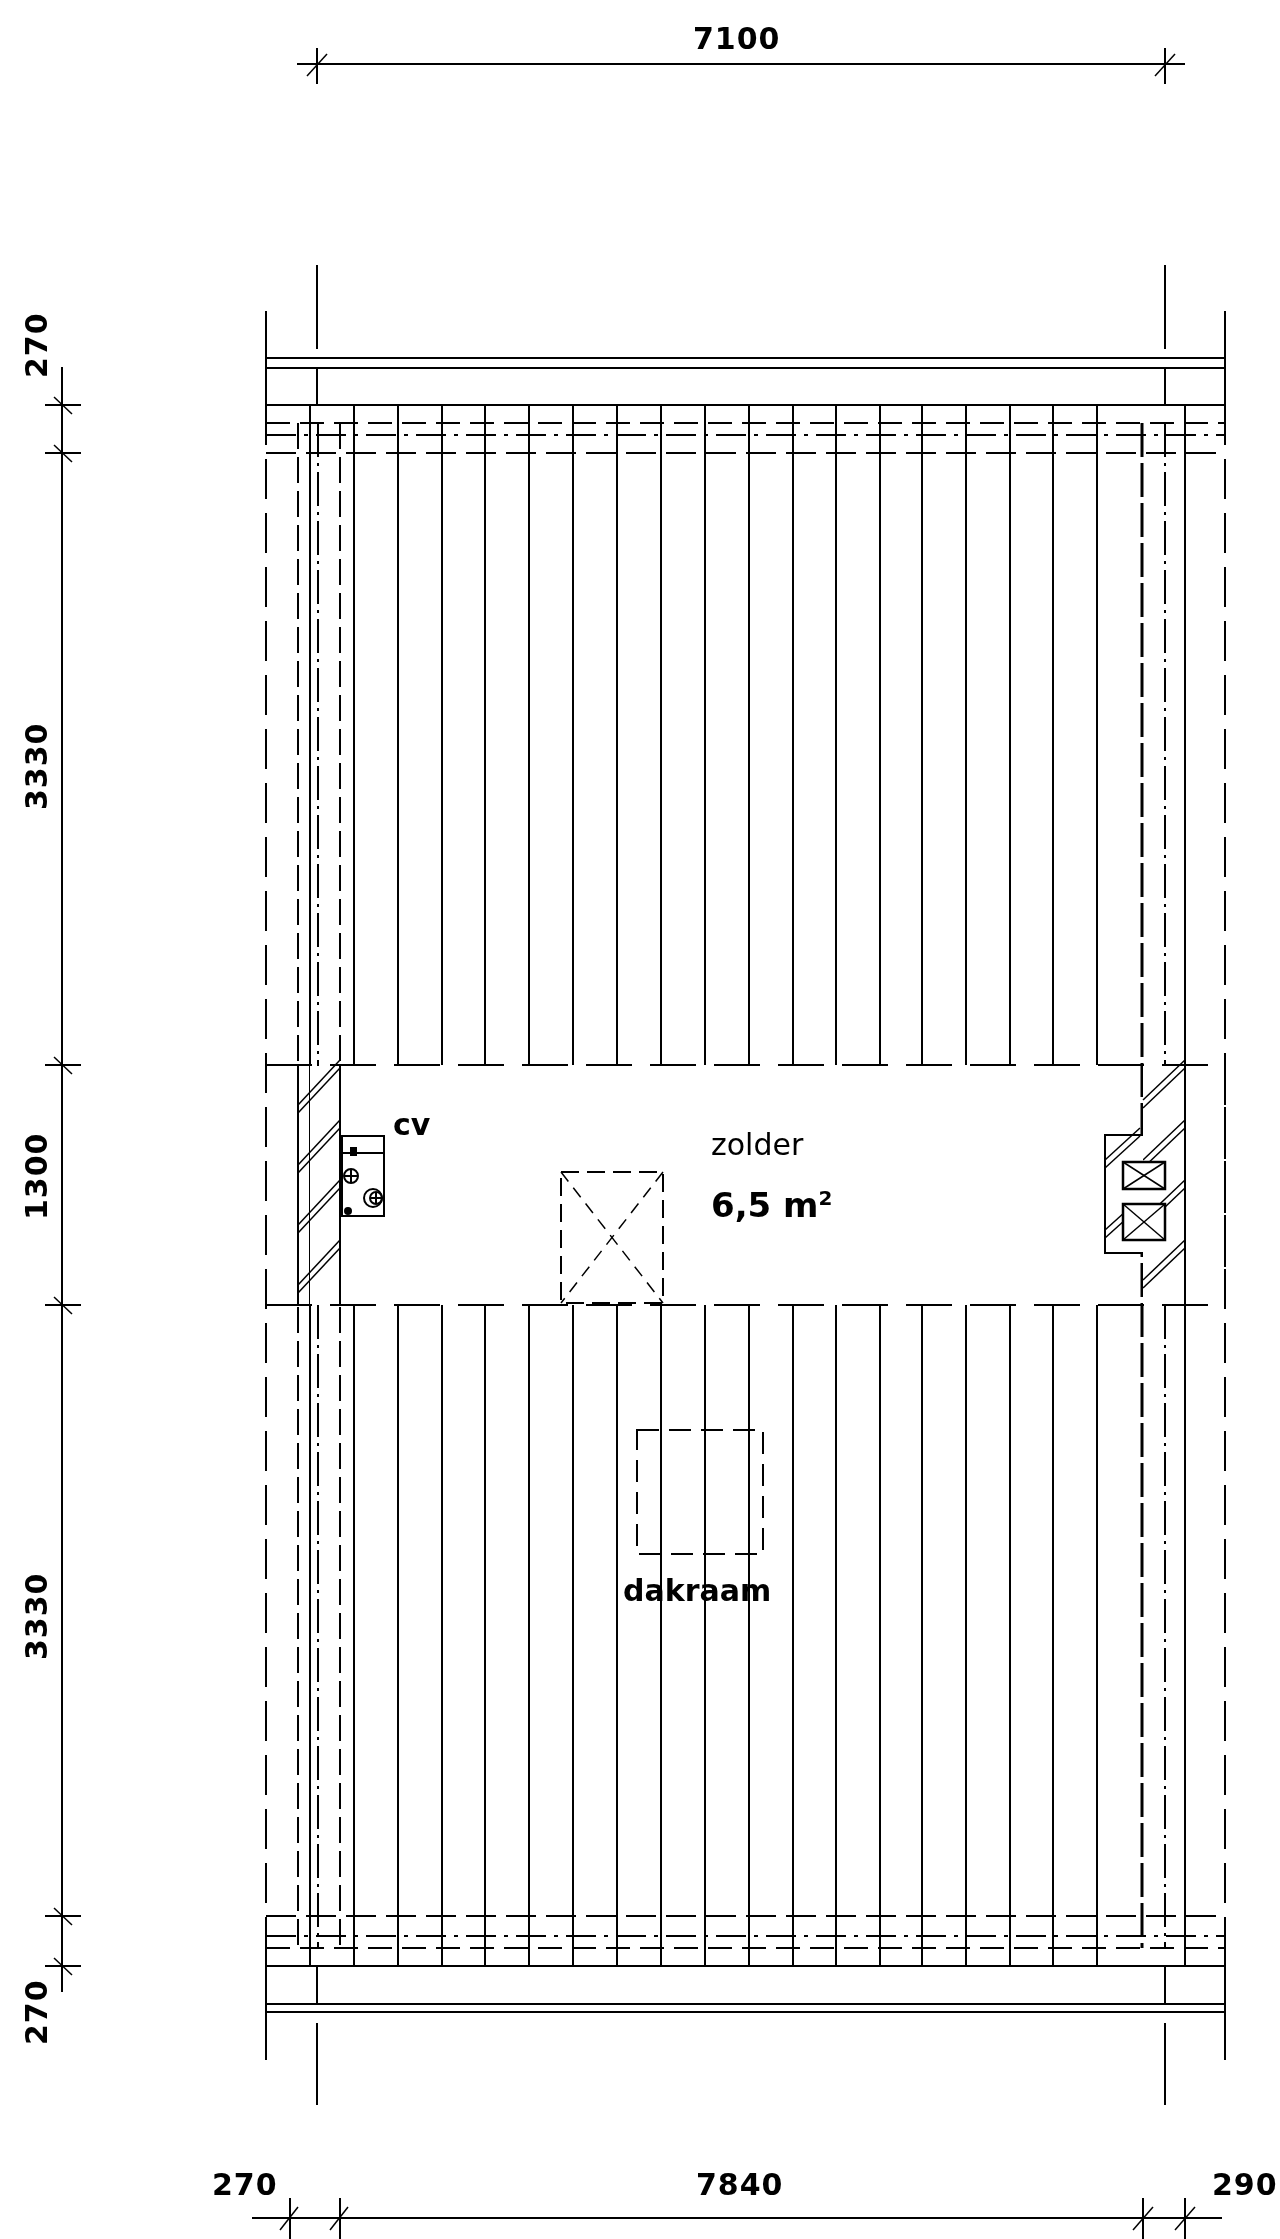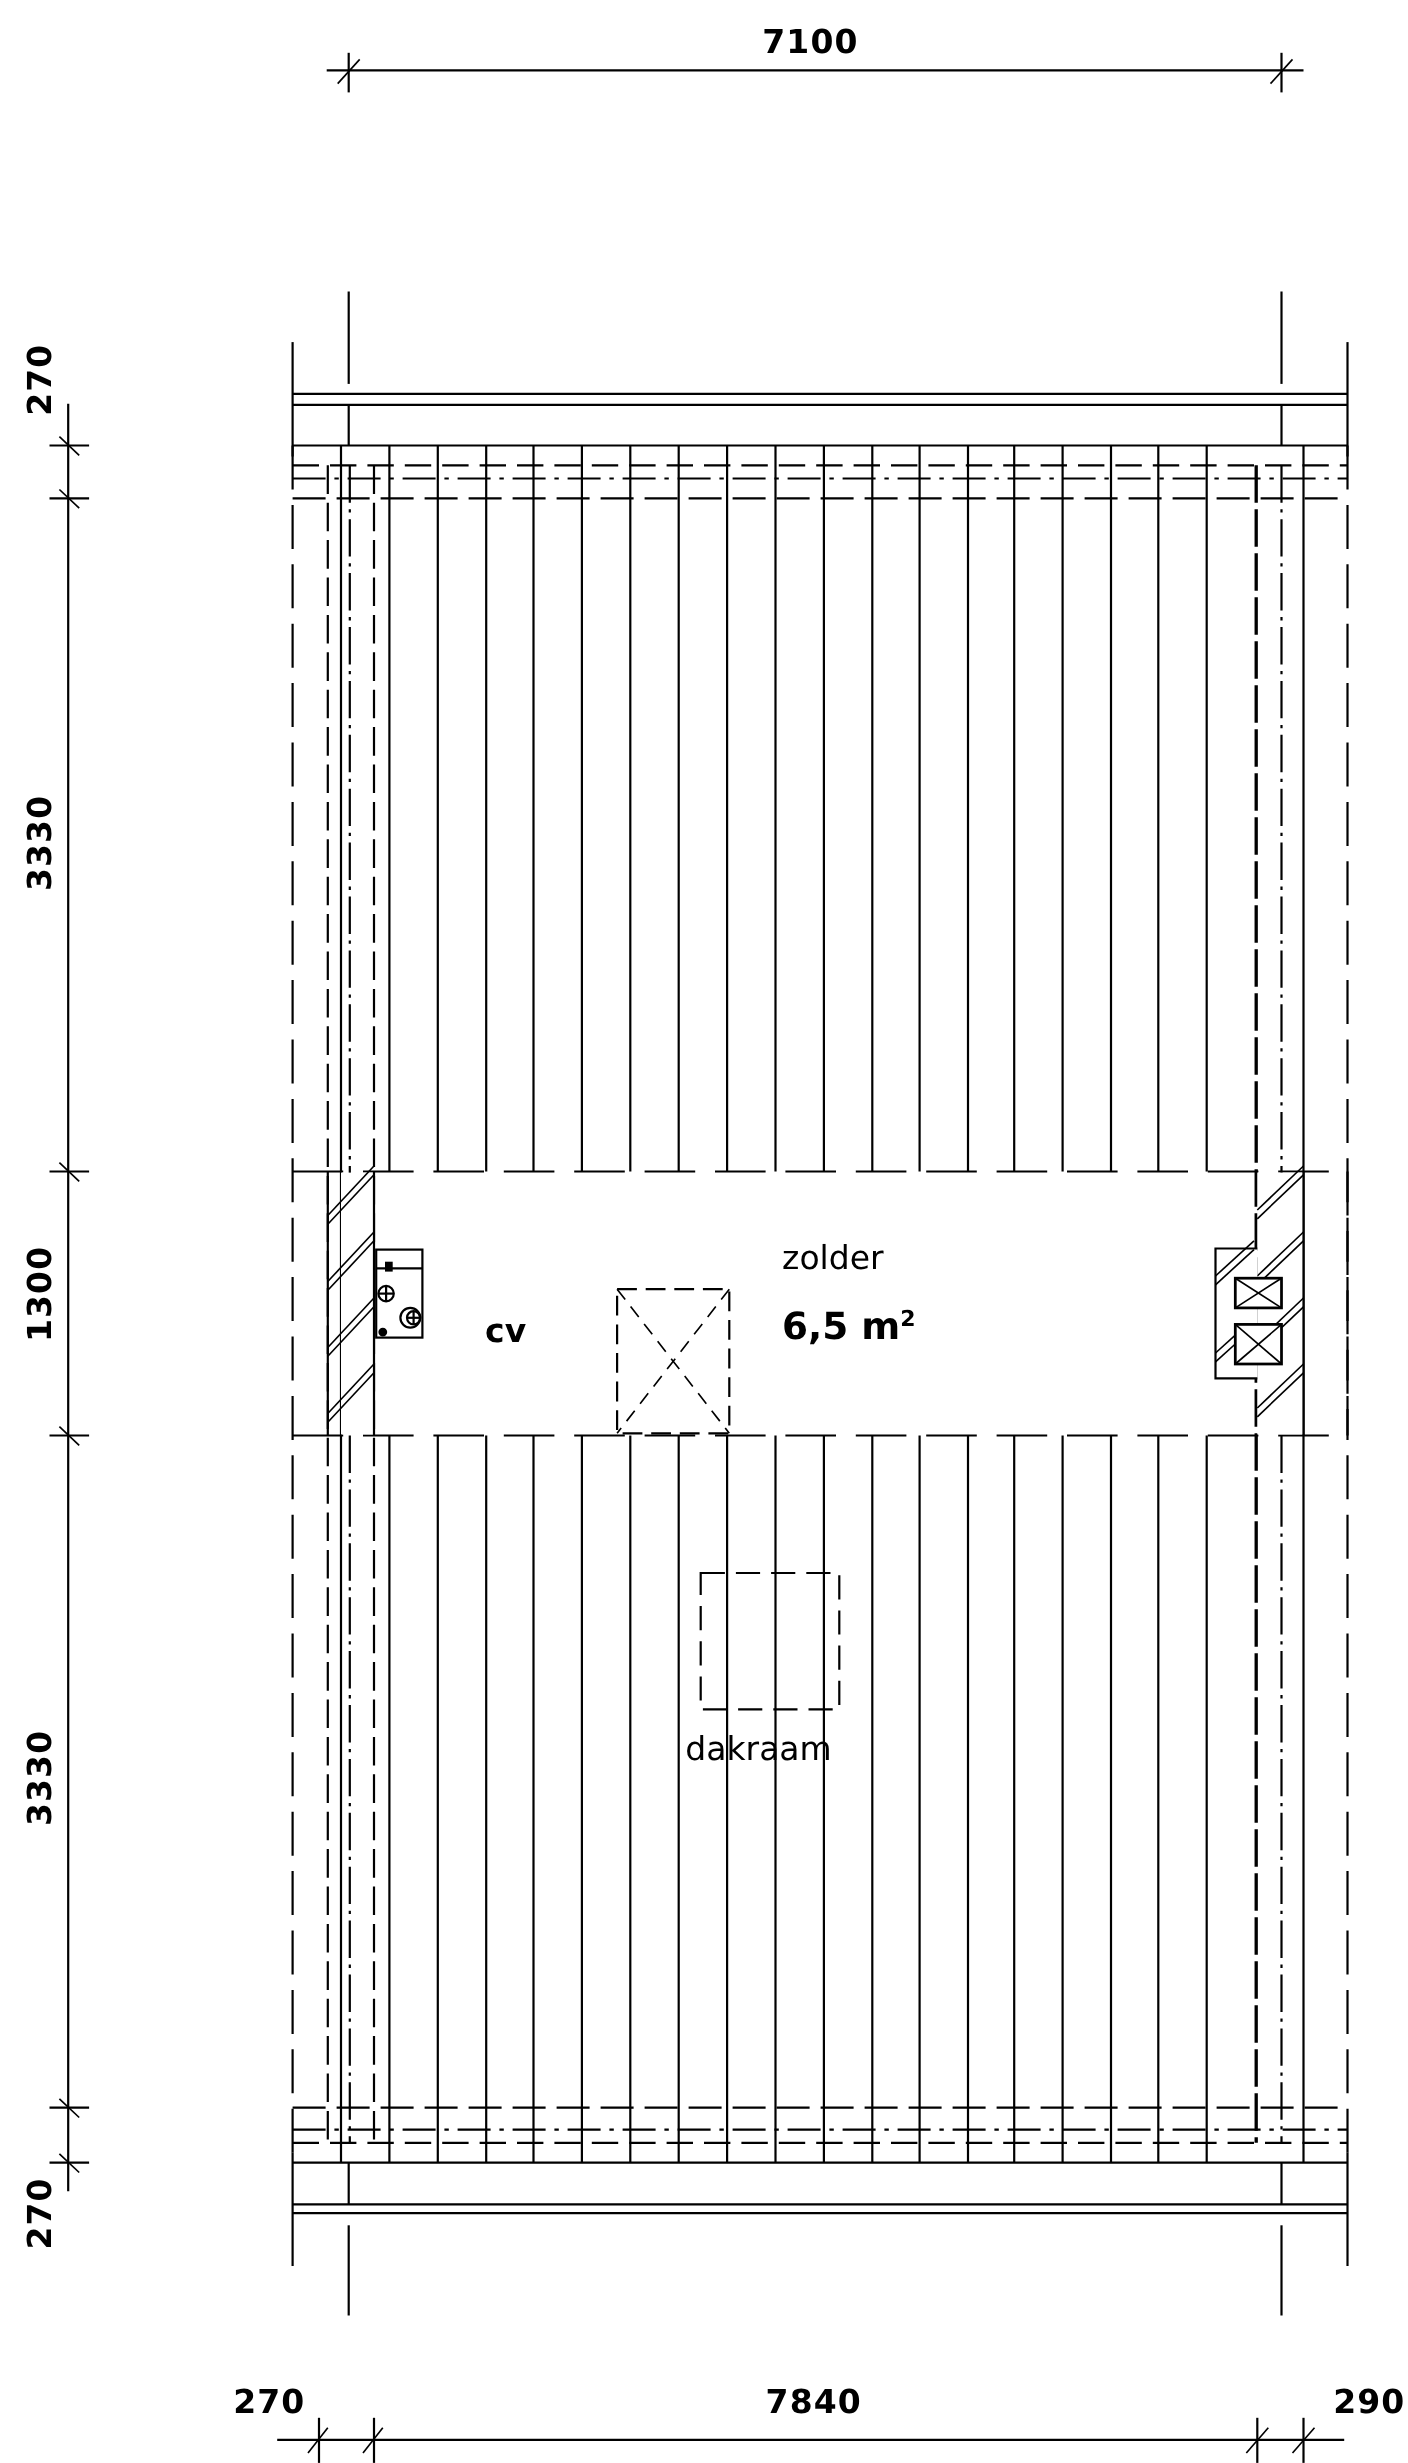--- a/index.html
+++ b/index.html
@@ -223,16 +223,16 @@
 <div class="lbl dim vert" style="left:22px; top:378px;">270</div>
 <div class="lbl dim vert" style="left:22px; top:810px;">3330</div>
 <div class="lbl dim vert" style="left:22px; top:1220px;">1300</div>
 <div class="lbl dim vert" style="left:22px; top:1660px;">3330</div>
 <div class="lbl dim vert" style="left:22px; top:2045px;">270</div>
 
 <div class="lbl dim" style="left:212px; top:2170px;">270</div>
 <div class="lbl dim" style="left:696px; top:2170px;">7840</div>
 <div class="lbl dim" style="left:1212px; top:2170px;">290</div>
 
-<div class="lbl room" style="left:393px; top:1196px; font-weight:bold;margin-left:48px;">cv</div>
+<div class="lbl room" style="left:393px; top:1110px; font-weight:bold;">cv</div>
 <div class="lbl room" style="left:711px; top:1130px;text-align:center;">zolder</div>
 <div class="lbl room-b" style="left:711px; top:1188px;"><span>6,5 m</span><sup style="font-size:20px;">2</sup></div>
-<div class="lbl room" style="left:623px; top:1576px; font-weight:normal;">dakraam</div>
+<div class="lbl room" style="left:623px; top:1576px; font-weight:bold;">dakraam</div>
 
 </body></html>

